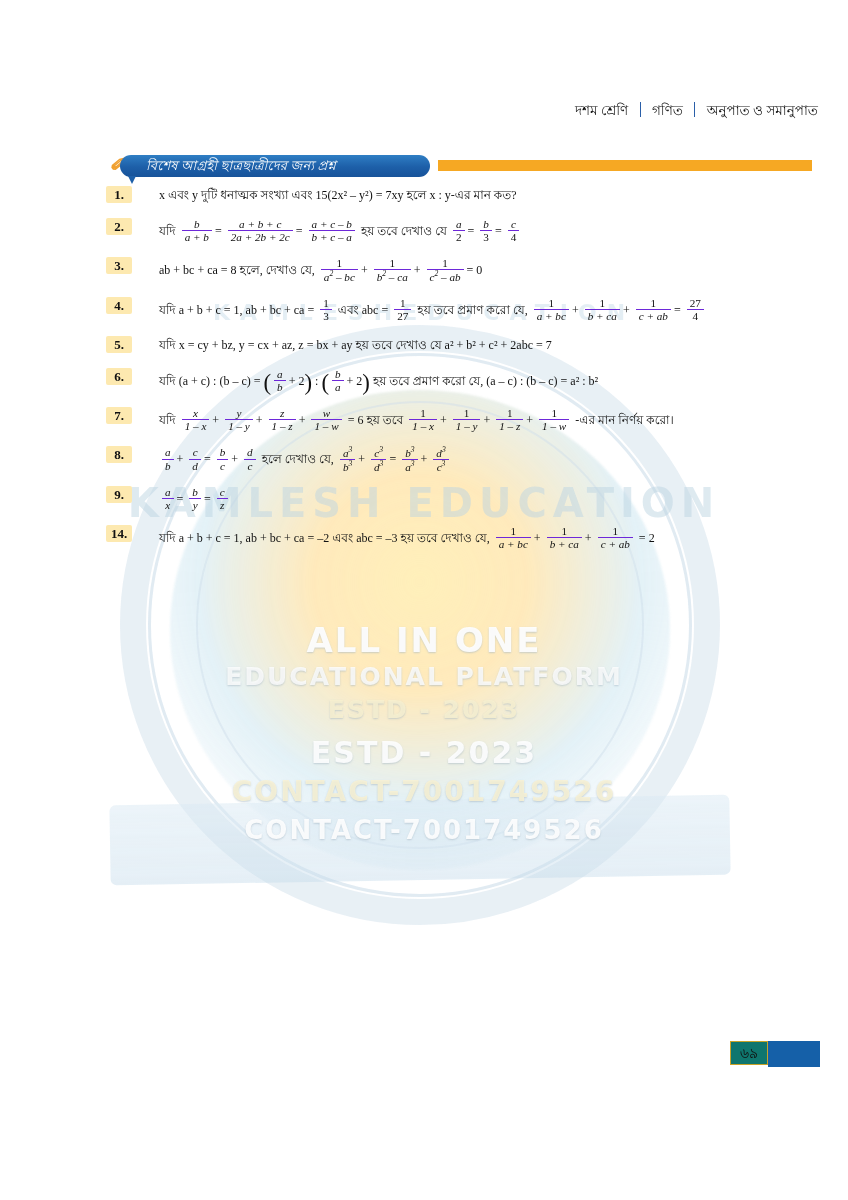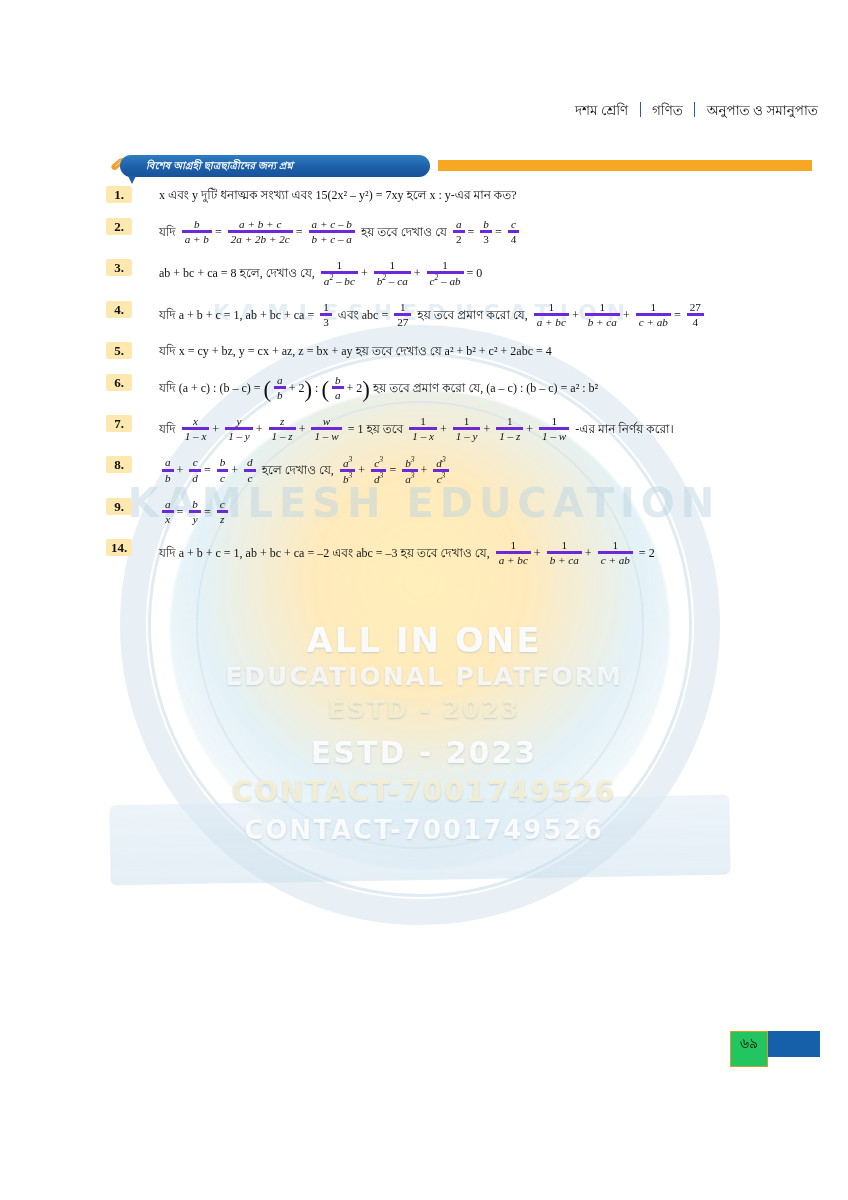--- a/index.html
+++ b/index.html
@@ -150,23 +150,23 @@
     z-index: 4;
   }
   .title-pill {
     position: absolute;
     left: 14px; top: 0;
     width: 310px;
     height: 22px;
     background: linear-gradient(180deg,#2f7ec4 0%, #1d5fa8 55%, #17539a 100%);
     border-radius: 11px;
     color: #ffffff;
-    font-size: 10px;
+    font-size: 13px;
     font-style: italic;
-    font-weight: bold;
+    font-weight: normal;
     line-height: 22px;
     padding-left: 26px;
     box-sizing: border-box;
     letter-spacing: 0.2px;
   }
   .title-badge {
     position: absolute;
     left: 0; top: -1px;
     width: 22px; height: 22px;
     color: #f0a030;
@@ -236,21 +236,21 @@
     display: inline-block;
     vertical-align: middle;
     text-align: center;
     margin: 0 3px;
     line-height: 1.12;
     font-size: 0.93em;
     position: relative;
     top: -1px;
   }
   .frac .n { display: block; padding: 0 3px; }
-  .frac .d { display: block; padding: 0 3px; border-top: 3px solid #6d28d9; }
+  .frac .d { display: block; padding: 0 3px; border-top: 1px solid #6d28d9; }
 
   .paren {
     display: inline-block;
     vertical-align: middle;
     font-size: 1.9em;
     font-weight: 300;
     line-height: 0.7;
     position: relative;
     top: 1px;
   }
@@ -259,23 +259,23 @@
   .pagenum-wrap {
     position: absolute;
     right: 28px;
     bottom: 133px;
     z-index: 4;
     display: flex;
     align-items: stretch;
   }
   .pagenum {
     width: 38px;
-    height: 36px;
+    height: 24px;
     border: 1px solid #c9a227;
-    background: #22c55e;
+    background: #0f766e;
     color: #111;
     font-size: 14px;
     line-height: 24px;
     text-align: center;
     box-sizing: border-box;
   }
   .pagebar {
     width: 52px;
     height: 26px;
     background: #1560a8;
@@ -361,21 +361,21 @@
         <span class="frac"><span class="n">1</span><span class="d mi">a + bc</span></span>+
         <span class="frac"><span class="n">1</span><span class="d mi">b + ca</span></span>+
         <span class="frac"><span class="n">1</span><span class="d mi">c + ab</span></span>=
         <span class="frac"><span class="n">27</span><span class="d">4</span></span>
       </div>
     </div>
 
     <div class="prob">
       <div class="num">5.</div>
       <div class="body">
-        <span>যদি x = cy + bz, y = cx + az, z = bx + ay হয় তবে দেখাও যে a² + b² + c² + 2abc = 4</span>
+        <span>যদি x = cy + bz, y = cx + az, z = bx + ay হয় তবে দেখাও যে a² + b² + c² + 2abc = 7</span>
       </div>
     </div>
 
     <div class="prob">
       <div class="num">6.</div>
       <div class="body">
         <span>যদি (a + c) : (b – c) =</span>
         <span class="paren">(</span><span class="frac"><span class="n mi">a</span><span class="d mi">b</span></span>+ 2<span class="paren">)</span> :
         <span class="paren">(</span><span class="frac"><span class="n mi">b</span><span class="d mi">a</span></span>+ 2<span class="paren">)</span>
         <span>হয় তবে প্রমাণ করো যে, (a – c) : (b – c) = a² : b²</span>
@@ -383,21 +383,21 @@
     </div>
 
     <div class="prob">
       <div class="num">7.</div>
       <div class="body">
         <span>যদি</span>
         <span class="frac"><span class="n mi">x</span><span class="d mi">1 – x</span></span>+
         <span class="frac"><span class="n mi">y</span><span class="d mi">1 – y</span></span>+
         <span class="frac"><span class="n mi">z</span><span class="d mi">1 – z</span></span>+
         <span class="frac"><span class="n mi">w</span><span class="d mi">1 – w</span></span>
-        <span>= 1 হয় তবে</span>
+        <span>= 6 হয় তবে</span>
         <span class="frac"><span class="n">1</span><span class="d mi">1 – x</span></span>+
         <span class="frac"><span class="n">1</span><span class="d mi">1 – y</span></span>+
         <span class="frac"><span class="n">1</span><span class="d mi">1 – z</span></span>+
         <span class="frac"><span class="n">1</span><span class="d mi">1 – w</span></span>
         <span>-এর মান নির্ণয় করো।</span>
       </div>
     </div>
 
     <div class="prob">
       <div class="num">8.</div>

